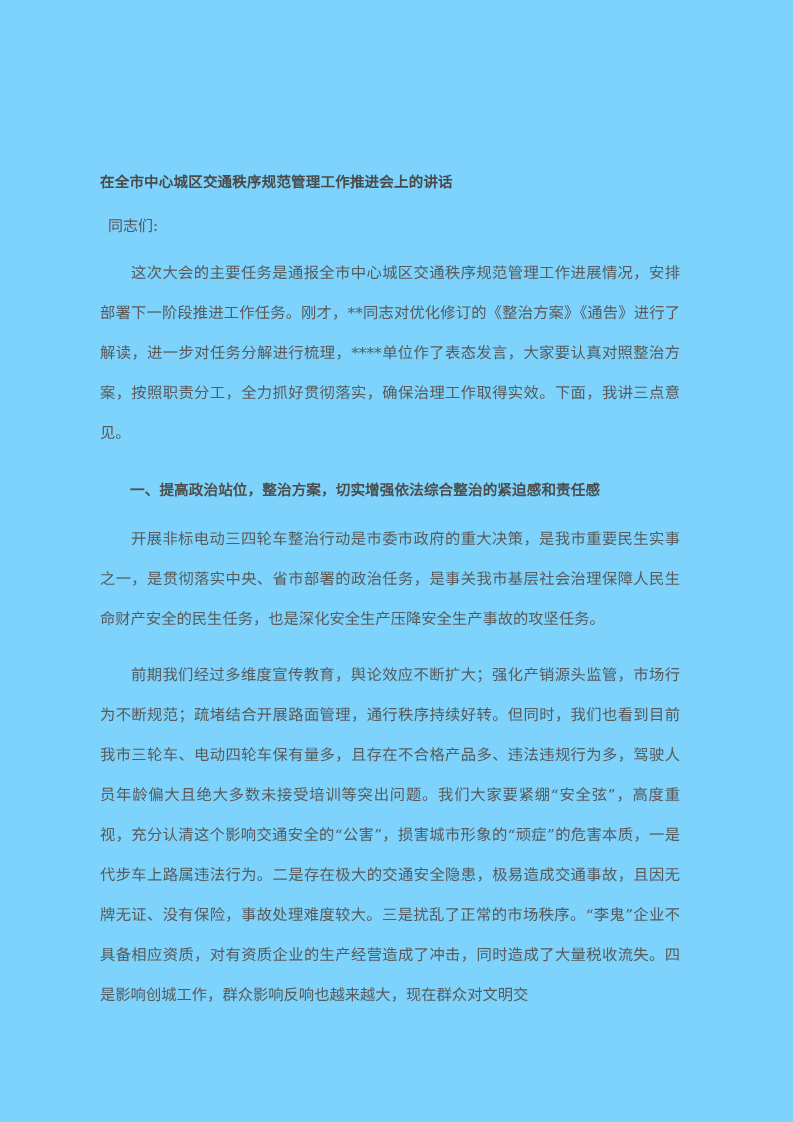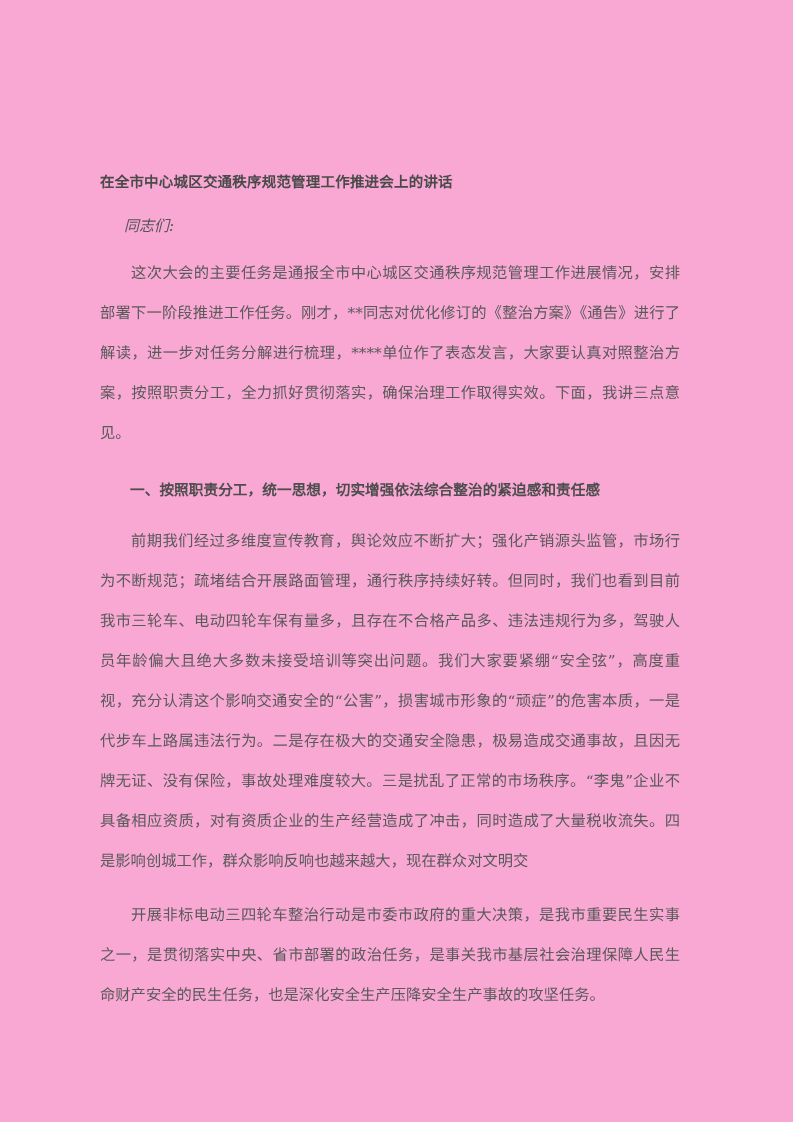--- a/index.html
+++ b/index.html
@@ -13,21 +13,21 @@
     height: 1122px;
     overflow: hidden;
     font-family: "DejaVu Serif", "Liberation Serif", serif;
     -webkit-font-smoothing: antialiased;
   }
 
   .page {
     position: relative;
     width: 793px;
     height: 1122px;
-    background: #f9a8d4;
+    background: #7dd3fc;
     box-sizing: border-box;
     padding: 172px 113px 0 100px;
   }
 
   .doc-body {
     width: 580px;
   }
 
   
   .doc-title {
@@ -40,24 +40,23 @@
     letter-spacing: 0.2px;
     text-align: left;
     white-space: nowrap;
   }
 
   
   .salutation {
     font-size: 15px;
     color: #555555;
     line-height: 22px;
-    margin: 23px 0 0 16px;
+    margin: 23px 0 0 0;
     text-indent: 8px;
     font-weight: normal;
-    font-style: italic;
   }
 
   
   .para {
     font-size: 15.3px;
     color: #5a5a5a;
     line-height: 40px;
     margin: 16px 0 0 0;
     text-indent: 31px;
     text-align: justify;
@@ -94,20 +93,20 @@
 
 <div class="page">
   <div class="doc-body">
 
     <h1 class="doc-title">在全市中心城区交通秩序规范管理工作推进会上的讲话</h1>
 
     <p class="salutation">同志们:</p>
 
     <p class="para">这次大会的主要任务是通报全市中心城区交通秩序规范管理工作进展情况，安排部署下一阶段推进工作任务。刚才，**同志对优化修订的《整治方案》《通告》进行了解读，进一步对任务分解进行梳理，****单位作了表态发言，大家要认真对照整治方案，按照职责分工，全力抓好贯彻落实，确保治理工作取得实效。下面，我讲三点意见。</p>
 
-    <h2 class="section-heading">一、按照职责分工，统一思想，切实增强依法综合整治的紧迫感和责任感</h2>
+    <h2 class="section-heading">一、提高政治站位，整治方案，切实增强依法综合整治的紧迫感和责任感</h2>
+
+    <p class="para tight">开展非标电动三四轮车整治行动是市委市政府的重大决策，是我市重要民生实事之一，是贯彻落实中央、省市部署的政治任务，是事关我市基层社会治理保障人民生命财产安全的民生任务，也是深化安全生产压降安全生产事故的攻坚任务。</p>
 
     <p class="para last">前期我们经过多维度宣传教育，舆论效应不断扩大；强化产销源头监管，市场行为不断规范；疏堵结合开展路面管理，通行秩序持续好转。但同时，我们也看到目前我市三轮车、电动四轮车保有量多，且存在不合格产品多、违法违规行为多，驾驶人员年龄偏大且绝大多数未接受培训等突出问题。我们大家要紧绷“安全弦”，高度重视，充分认清这个影响交通安全的“公害”，损害城市形象的“顽症”的危害本质，一是代步车上路属违法行为。二是存在极大的交通安全隐患，极易造成交通事故，且因无牌无证、没有保险，事故处理难度较大。三是扰乱了正常的市场秩序。“李鬼”企业不具备相应资质，对有资质企业的生产经营造成了冲击，同时造成了大量税收流失。四是影响创城工作，群众影响反响也越来越大，现在群众对文明交</p>
-
-    <p class="para tight">开展非标电动三四轮车整治行动是市委市政府的重大决策，是我市重要民生实事之一，是贯彻落实中央、省市部署的政治任务，是事关我市基层社会治理保障人民生命财产安全的民生任务，也是深化安全生产压降安全生产事故的攻坚任务。</p>
 
   </div>
 </div>
 
 </body></html>

